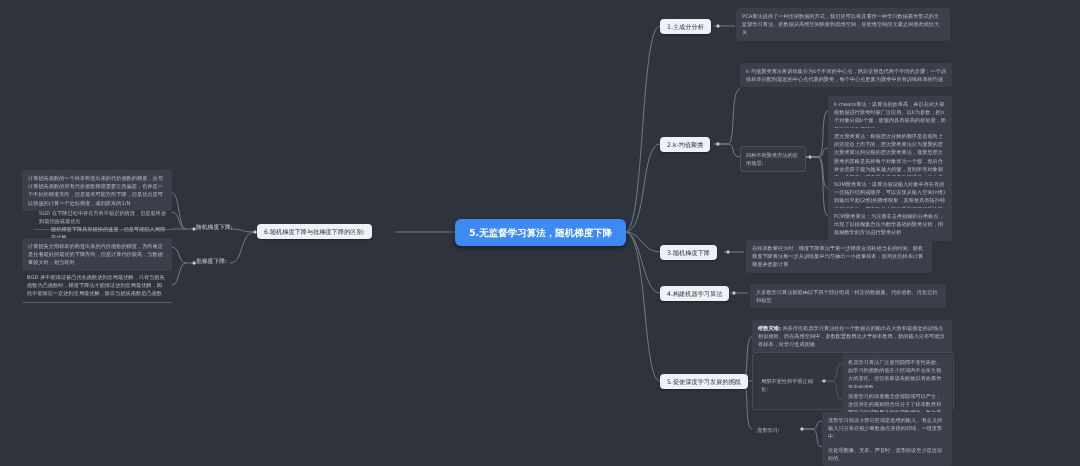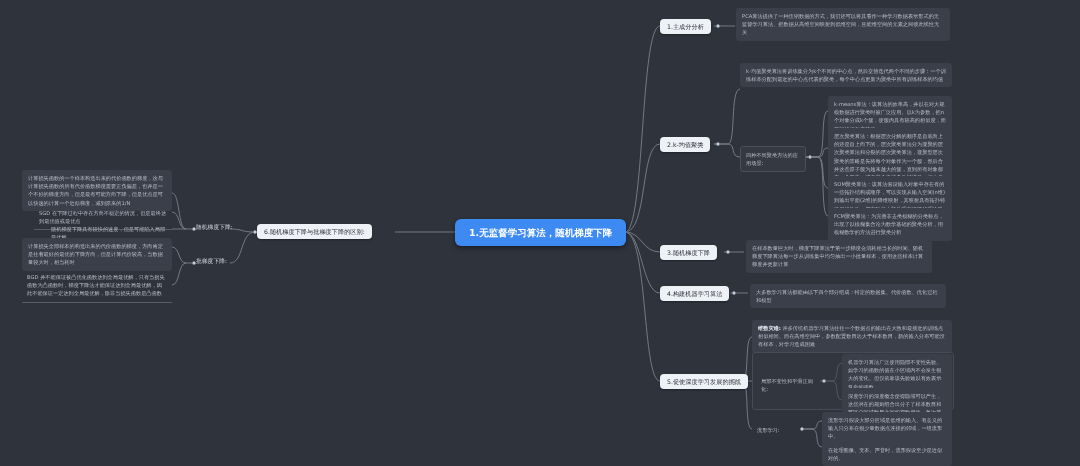--- a/index.html
+++ b/index.html
@@ -117,21 +117,21 @@
       <path d="M196 229 L 186 229"></path>
       <path d="M196 263 L 186 263"></path>
       <path d="M186 229 C 178 229, 180 193, 172 193"></path>
       <path d="M186 229 C 178 229, 180 212, 172 212"></path>
       <path d="M186 229 C 178 229, 180 229, 172 229"></path>
       <path d="M186 263 C 178 263, 180 247, 172 247"></path>
       <path d="M186 263 C 178 263, 180 285, 172 285"></path>
     </g>
   </svg>
 
-  <div class="node center" style="left: 455px; top: 219px; background: rgb(61, 139, 242);">1.无监督学习算法，随机梯度下降</div>
+  <div class="node center" style="left: 455px; top: 219px; background: rgb(61, 139, 242);">5.无监督学习算法，随机梯度下降</div>
 
   <div class="node pill" style="left:257px;top:224px;">6.随机梯度下降与批梯度下降的区别:</div>
 
   <div class="node label-lite" style="left:196px;top:223px;">随机梯度下降:</div>
 
   <div class="node card" style="left:22px;top:170px;width:150px;">计算损失函数的一个样本构造出来的代价函数的梯度，这与计算损失函数的所有代价函数梯度需要正负偏差，也许是一个不好的梯度方向，但是最有可能方向下降，但是优点是可以快速的计算一个近似梯度，减到原来的1/N</div>
 
   <div class="node rowline" style="left:34px;top:206px;width:138px;">SGD 在下降过程中存在方向不稳定的情况，但是最终达到最优值或最优点</div>
 
   <div class="node rowline" style="left:46px;top:222px;width:126px;">随机梯度下降具有较快的速度，但是可能陷入局部最优解</div>

